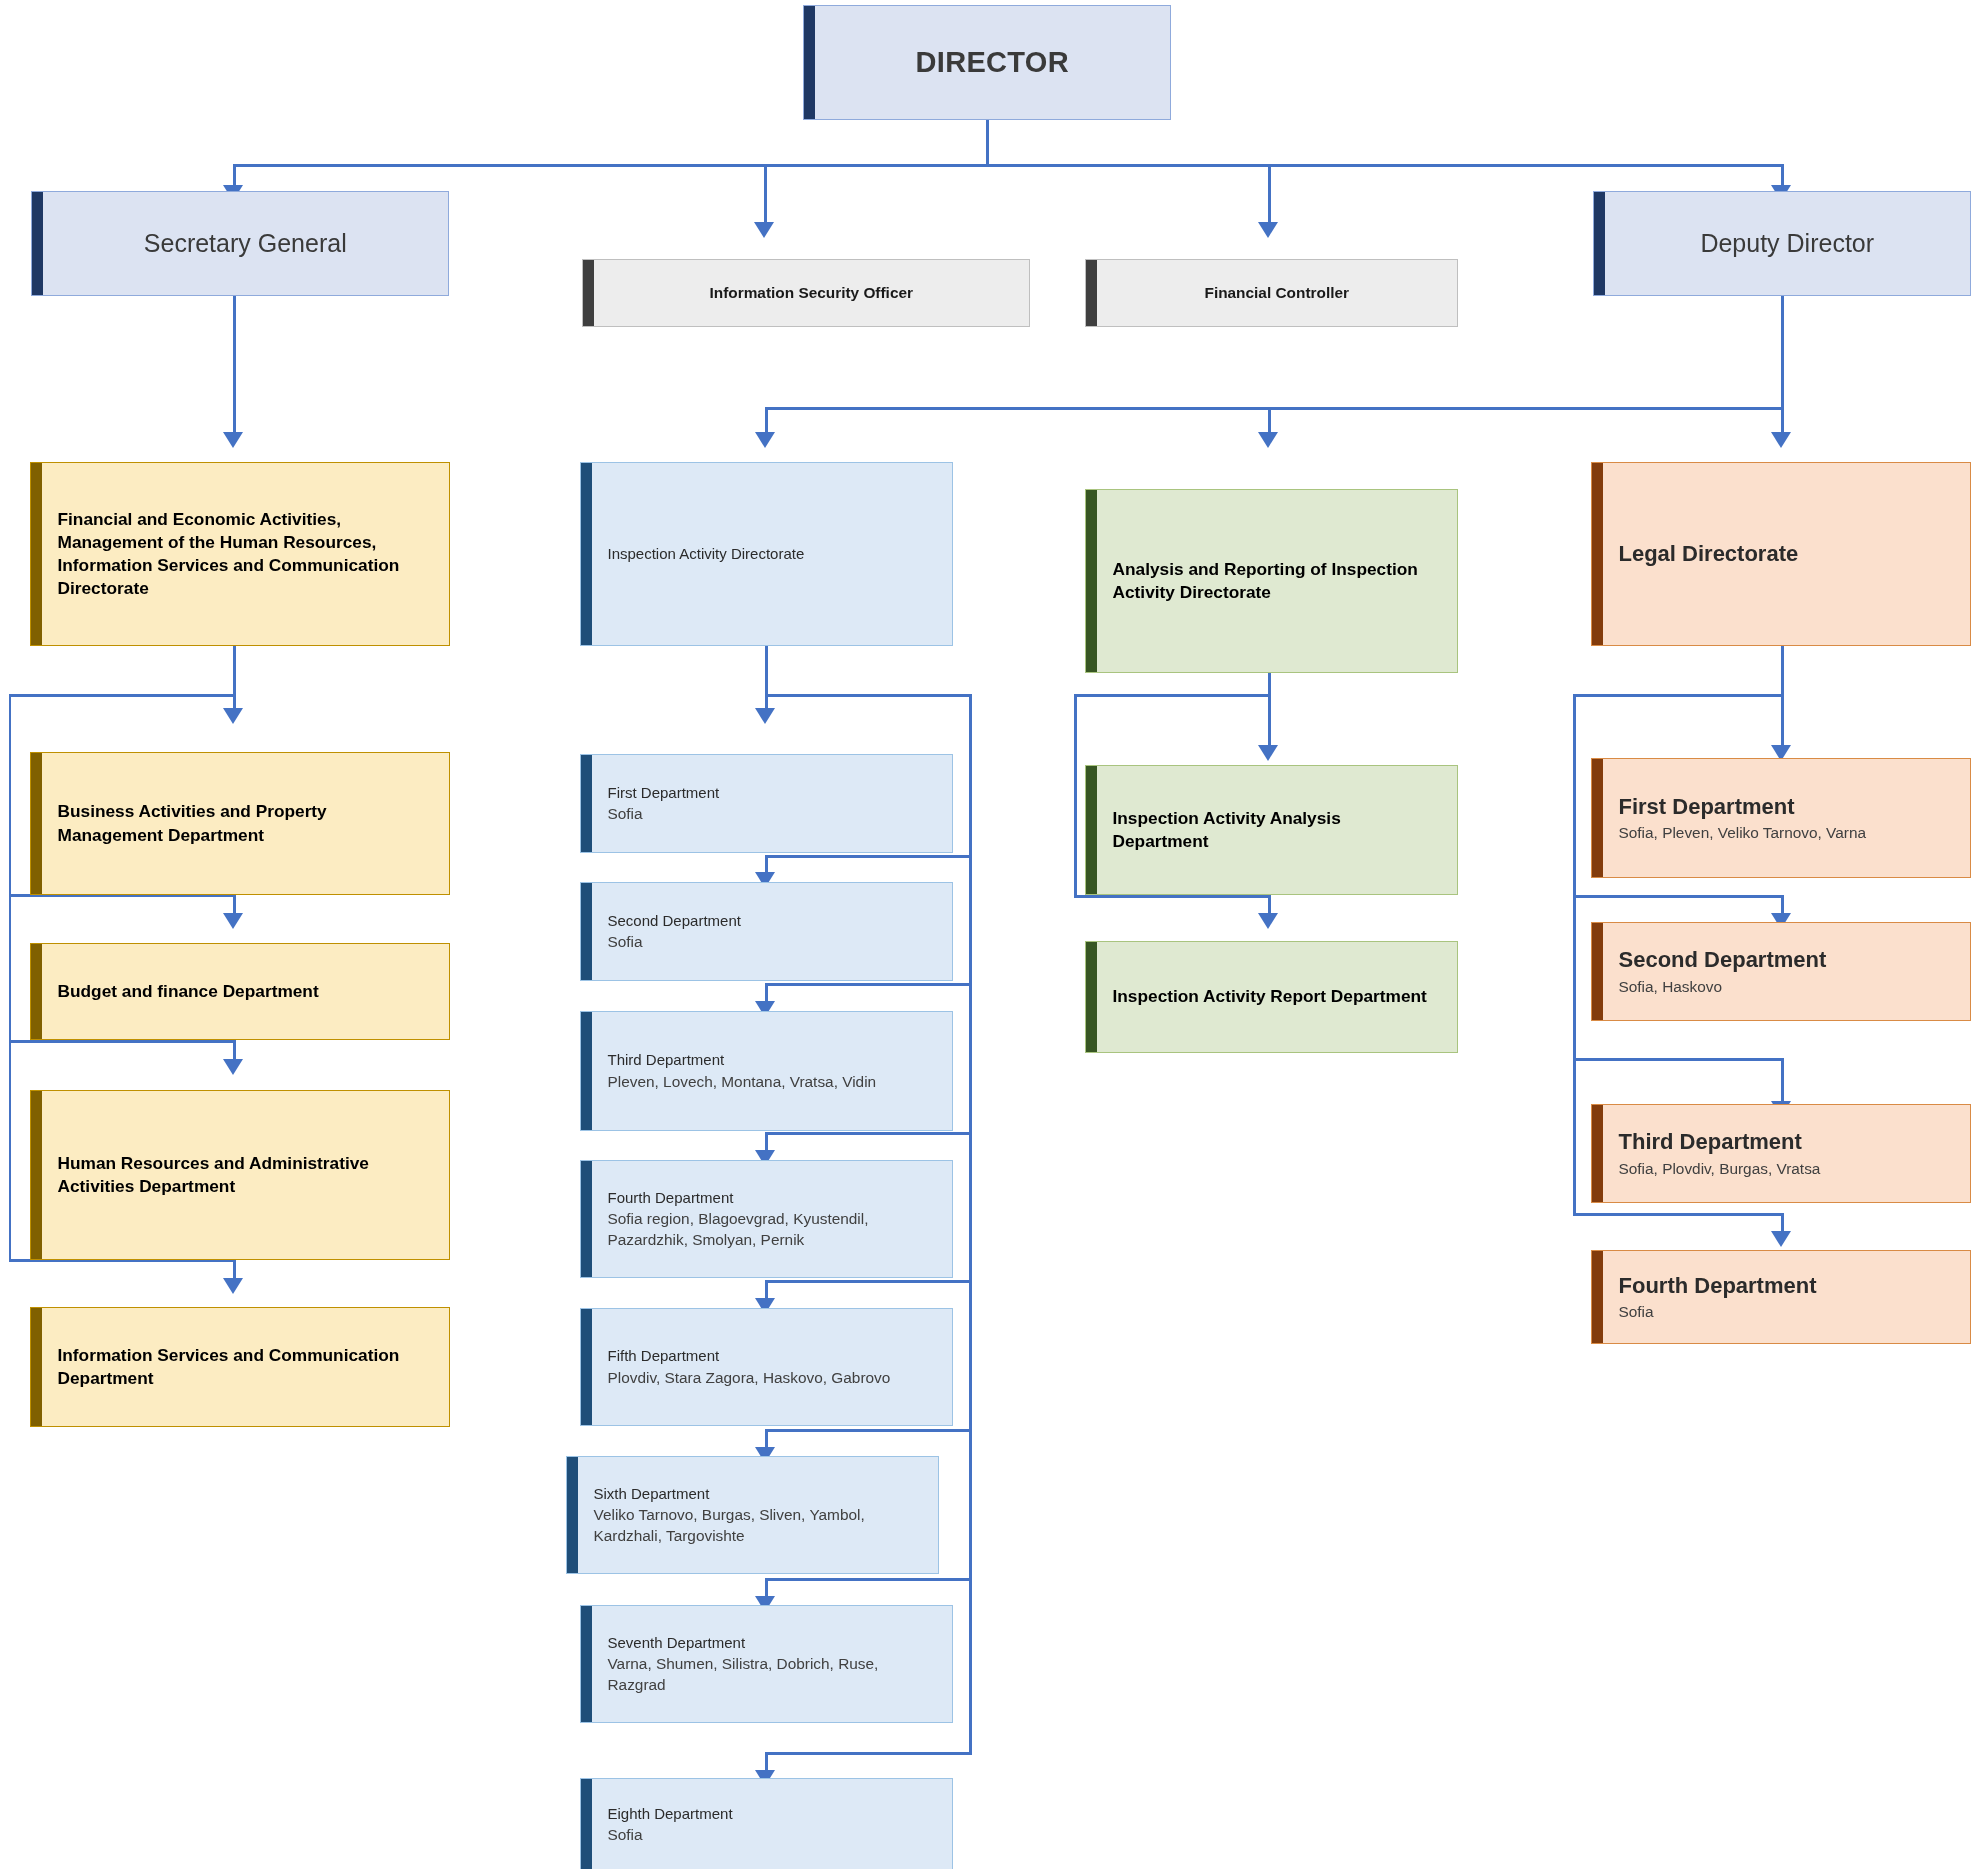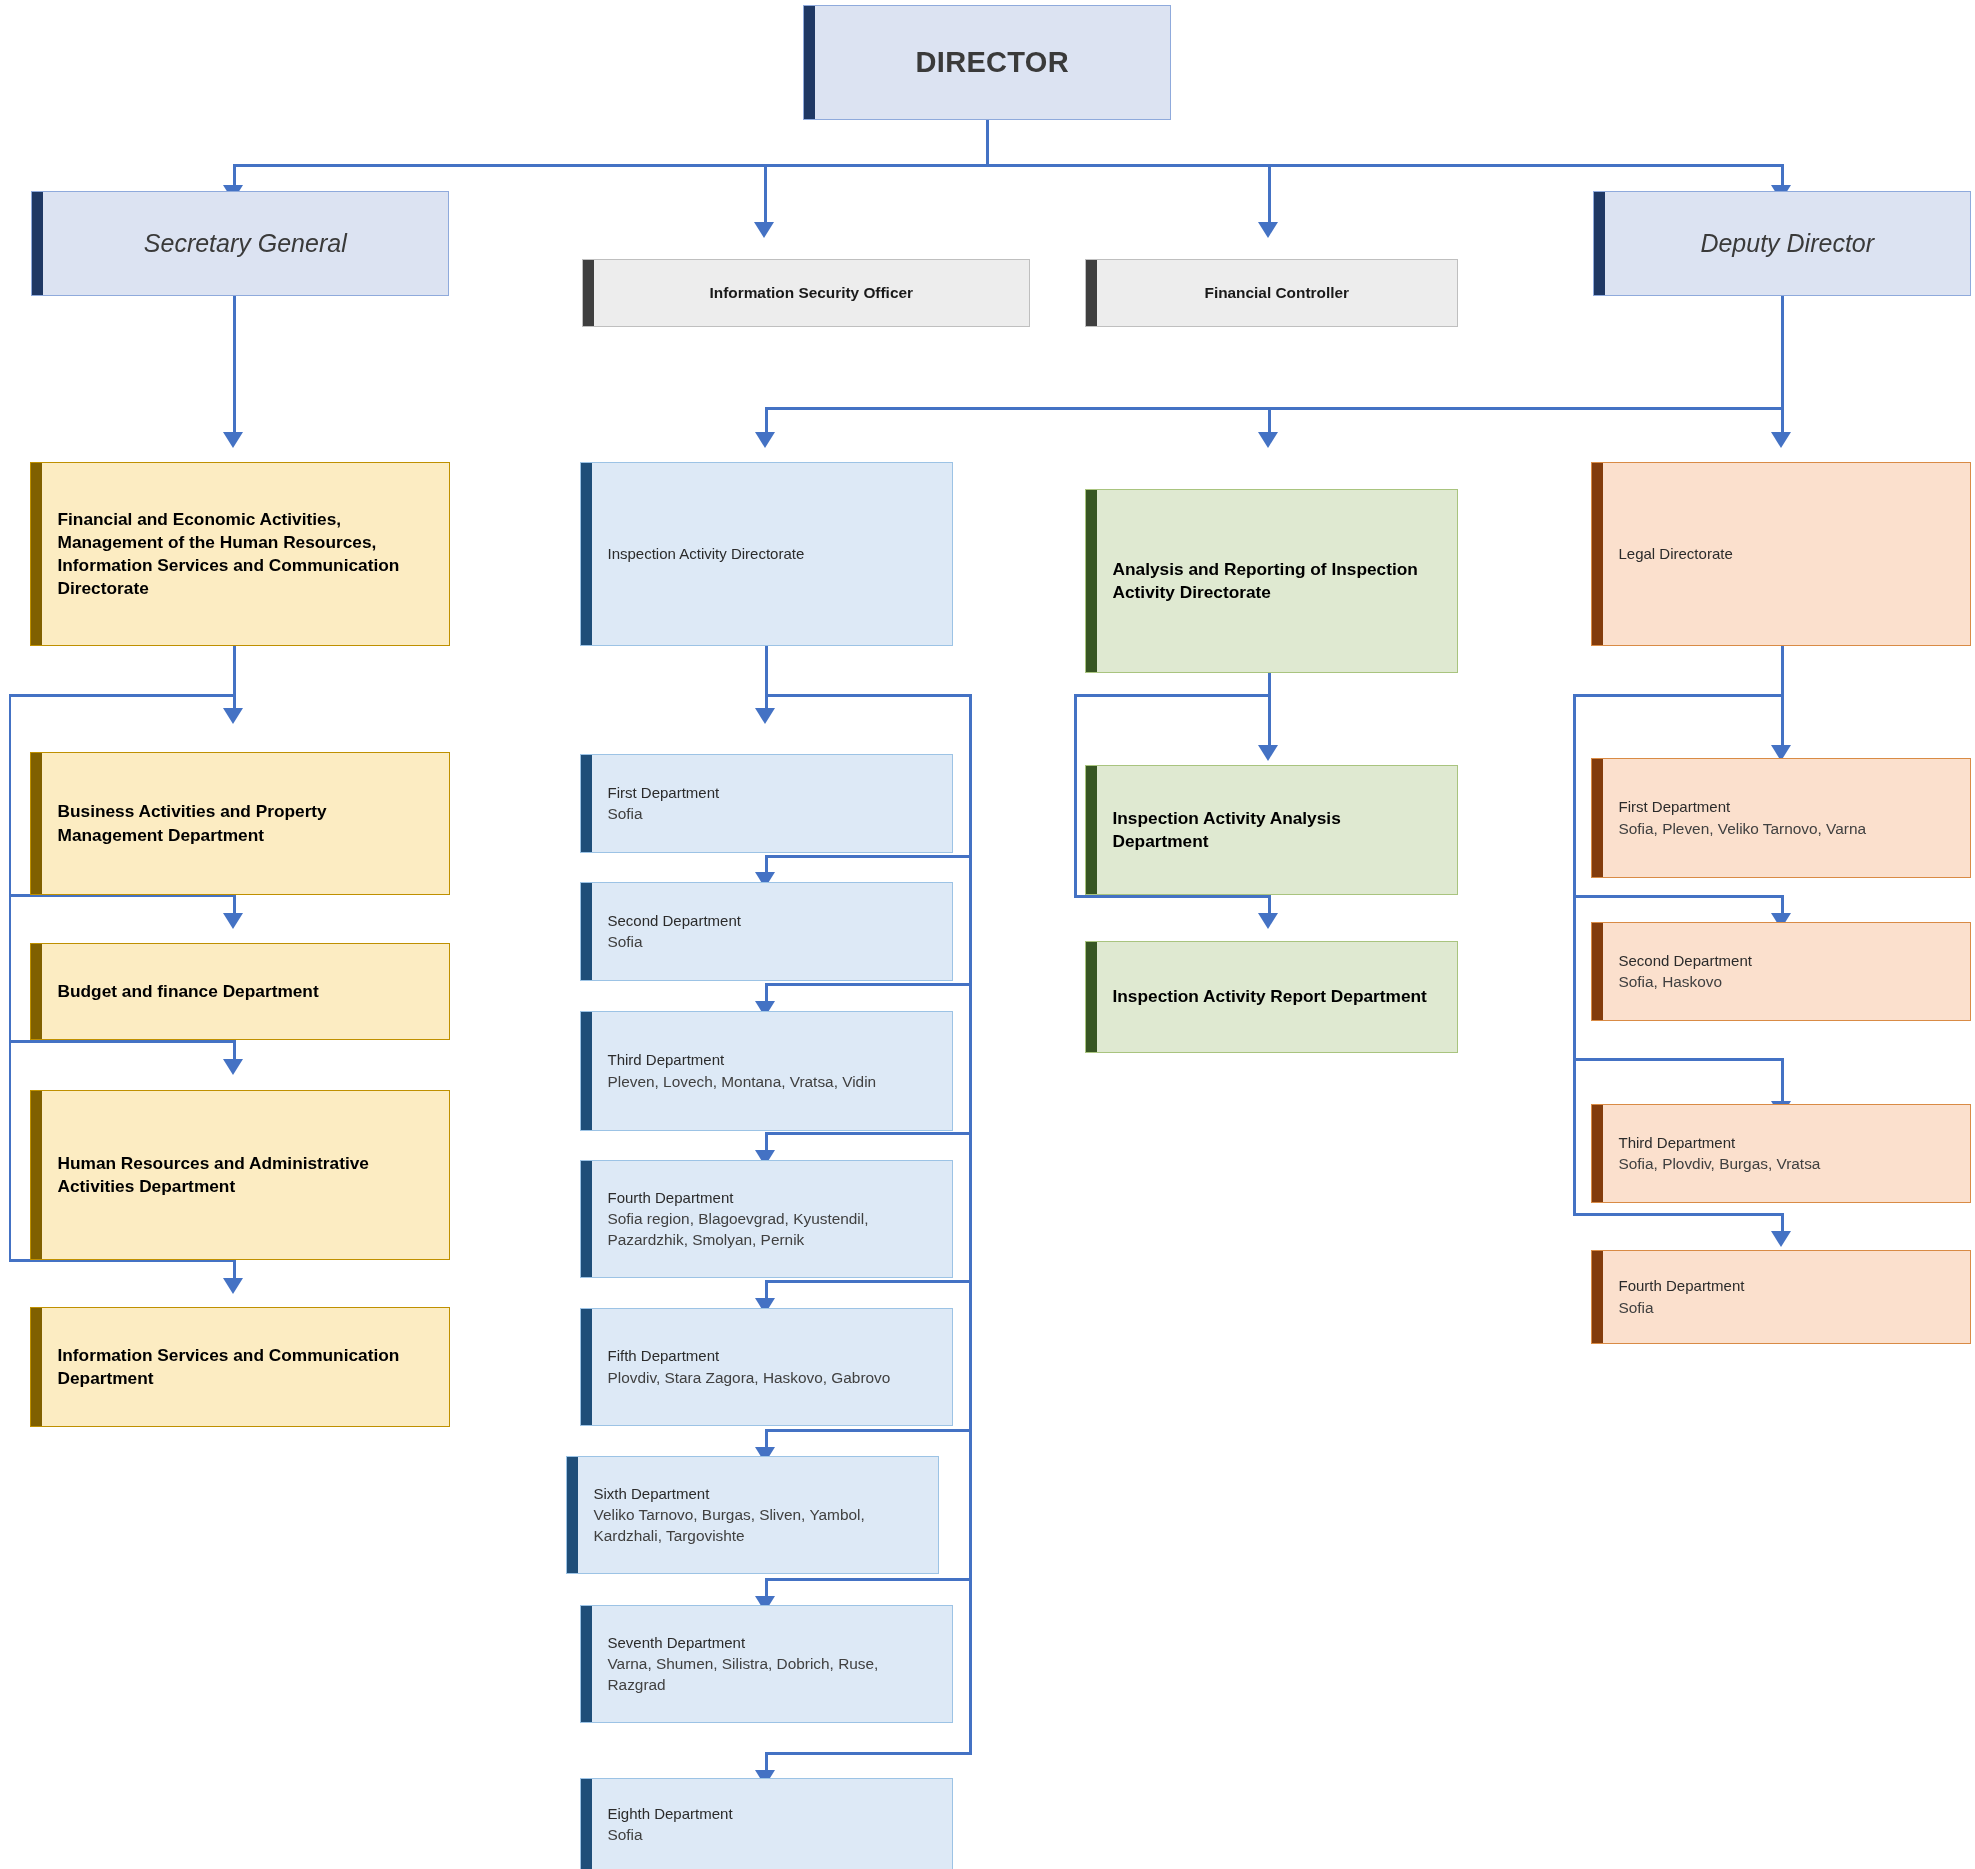--- a/index.html
+++ b/index.html
@@ -13,21 +13,21 @@
   .node .sub{margin:0;}
 
   
   .v-top{border:1.2px solid #8faadc;background:#dce3f2;}
   .v-top .bar{background:#1f3864;}
   .v-top .body{align-items:center;justify-content:center;}
   .v-top .ttl{font-size:29px;font-weight:bold;color:#3a3a3a;letter-spacing:0.3px;}
 
   .v-exec{border:1.2px solid #8faadc;background:#dce3f2;}
   .v-exec .bar{background:#1f3864;}
-  .v-exec .body{align-items:center;justify-content:center;font-style:italic;}
+  .v-exec .body{align-items:center;justify-content:center;}
   .v-exec .ttl{font-size:25px;font-weight:normal;color:#3a3a3a;}
 
   
   .v-gray{border:1.2px solid #bfbfbf;background:#ededed;}
   .v-gray .bar{background:#3f3f3f;}
   .v-gray .body{align-items:center;justify-content:center;}
   .v-gray .ttl{font-size:15.4px;font-weight:bold;color:#1a1a1a;}
 
   
   .v-yellow{border:1.2px solid #bf9000;background:#fcecc2;}
@@ -45,21 +45,21 @@
   
   .v-green{border:1.2px solid #a9c47f;background:#dfe9d1;}
   .v-green .bar{background:#375623;}
   .v-green .body{padding:0 16px;}
   .v-green .ttl{font-size:17.3px;font-weight:bold;color:#000000;line-height:1.34;}
 
   
   .v-orange{border:1.2px solid #d98b45;background:#fbe0cd;}
   .v-orange .bar{background:#833c0c;}
   .v-orange .body{padding:0 16px;}
-  .v-orange .ttl{font-size:15px;font-weight:normal;color:#2b2b2b;line-height:1.3;}
+  .v-orange .ttl{font-size:22px;font-weight:bold;color:#2b2b2b;line-height:1.3;}
   .v-orange .sub{font-size:15.4px;color:#404040;line-height:1.32;margin-top:1.9px;}
 
   
   .ln{position:absolute;background:#4472c4;}
   .lnh{height:2.5px;}
   .lnv{width:2.5px;}
   .ar{position:absolute;width:0;height:0;border-left:10.5px solid transparent;border-right:10.5px solid transparent;border-top:16px solid #4472c4;}
 </style>
 </head>
 <body>

